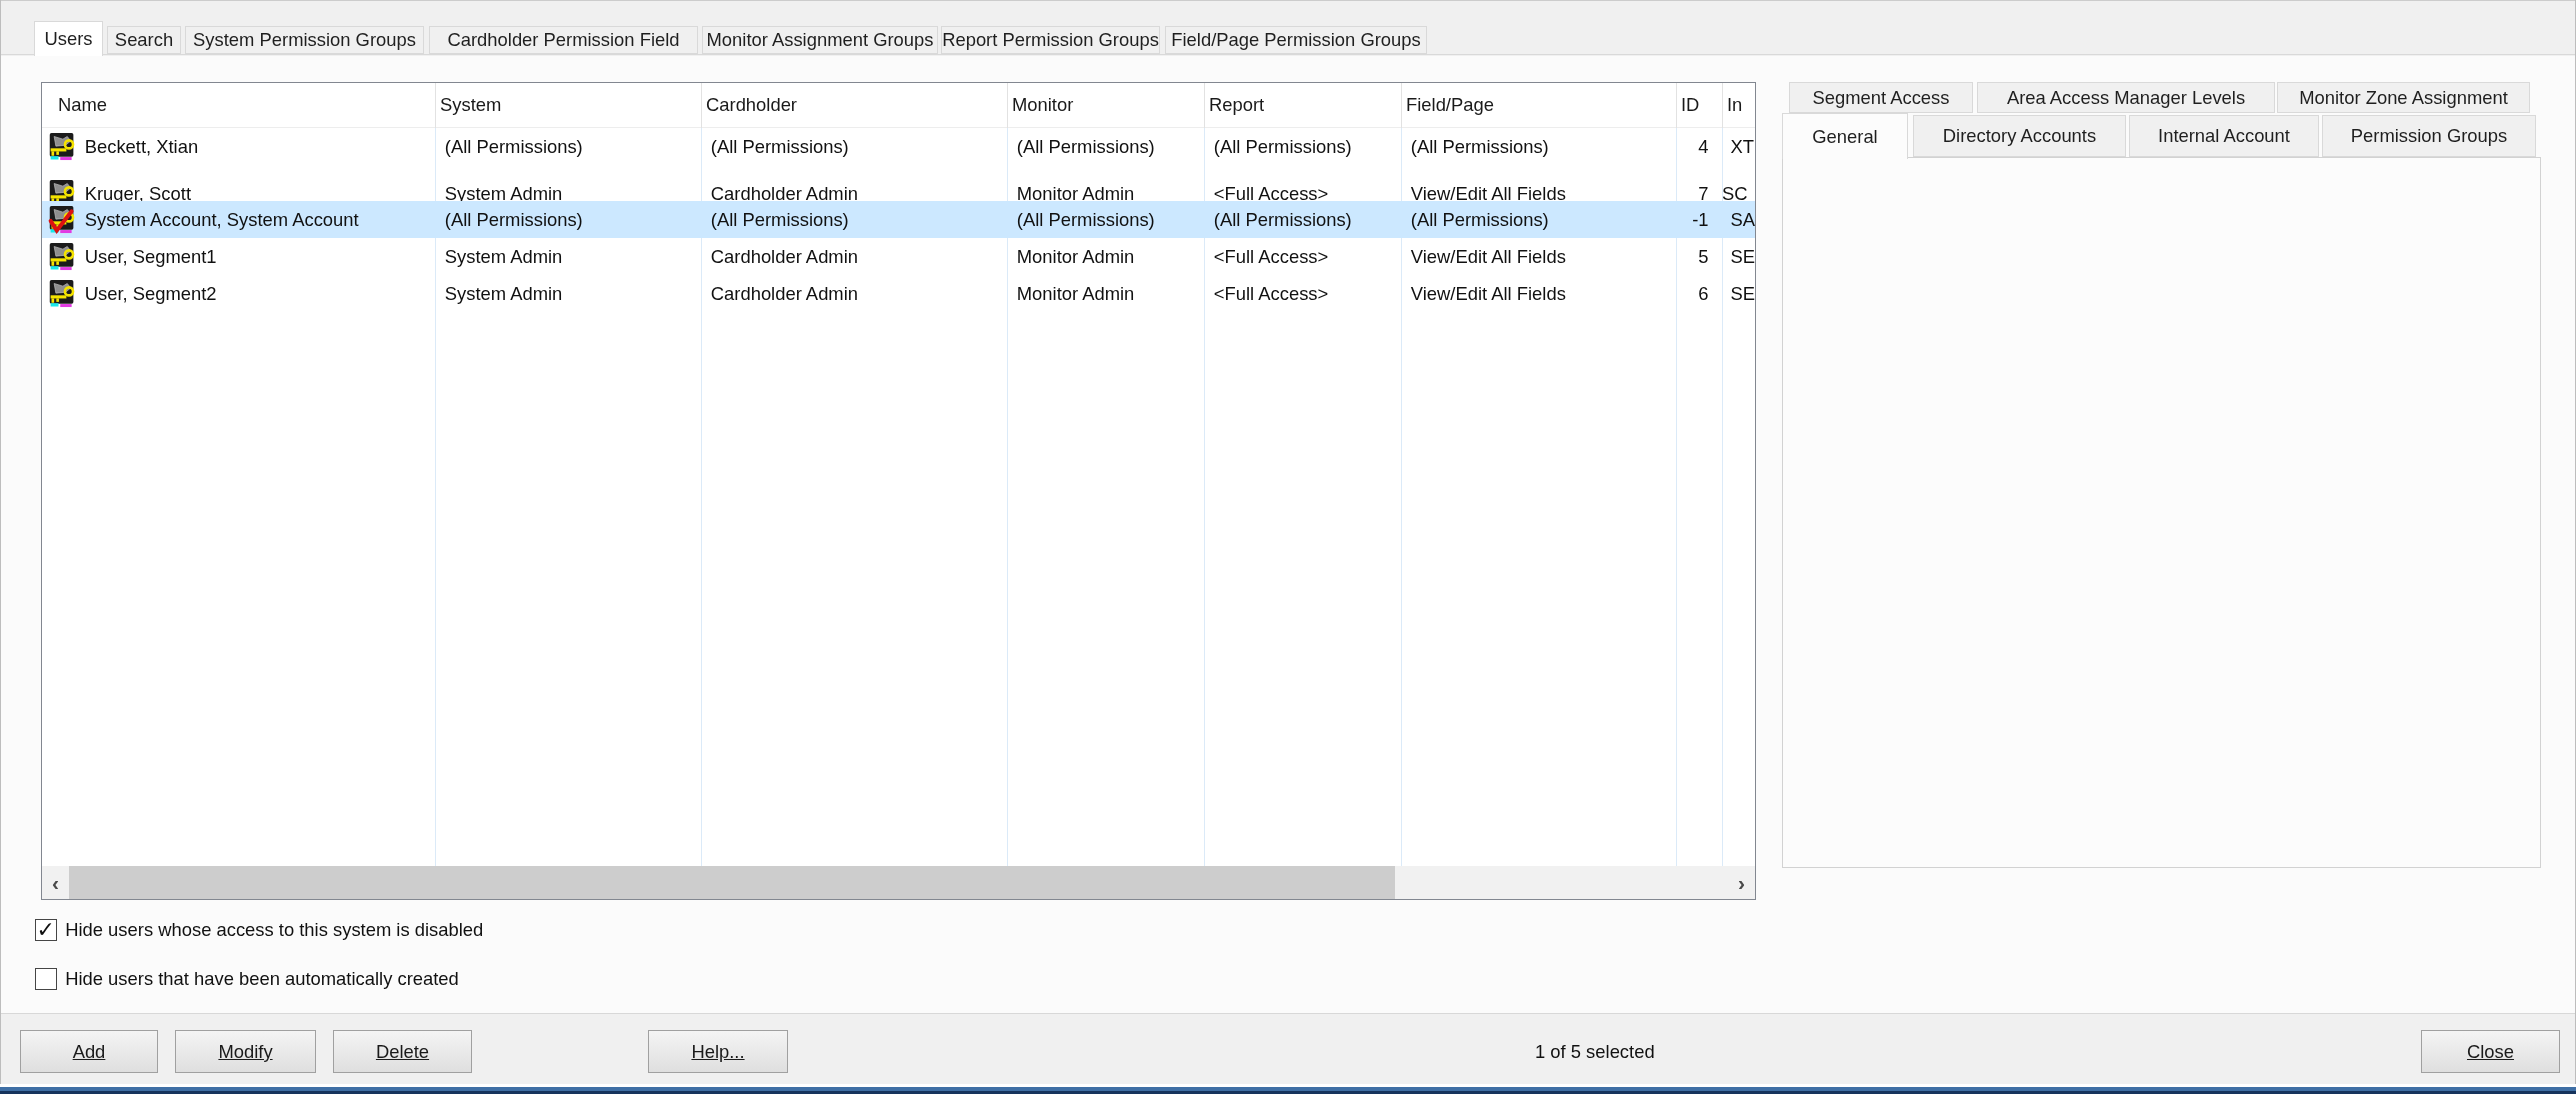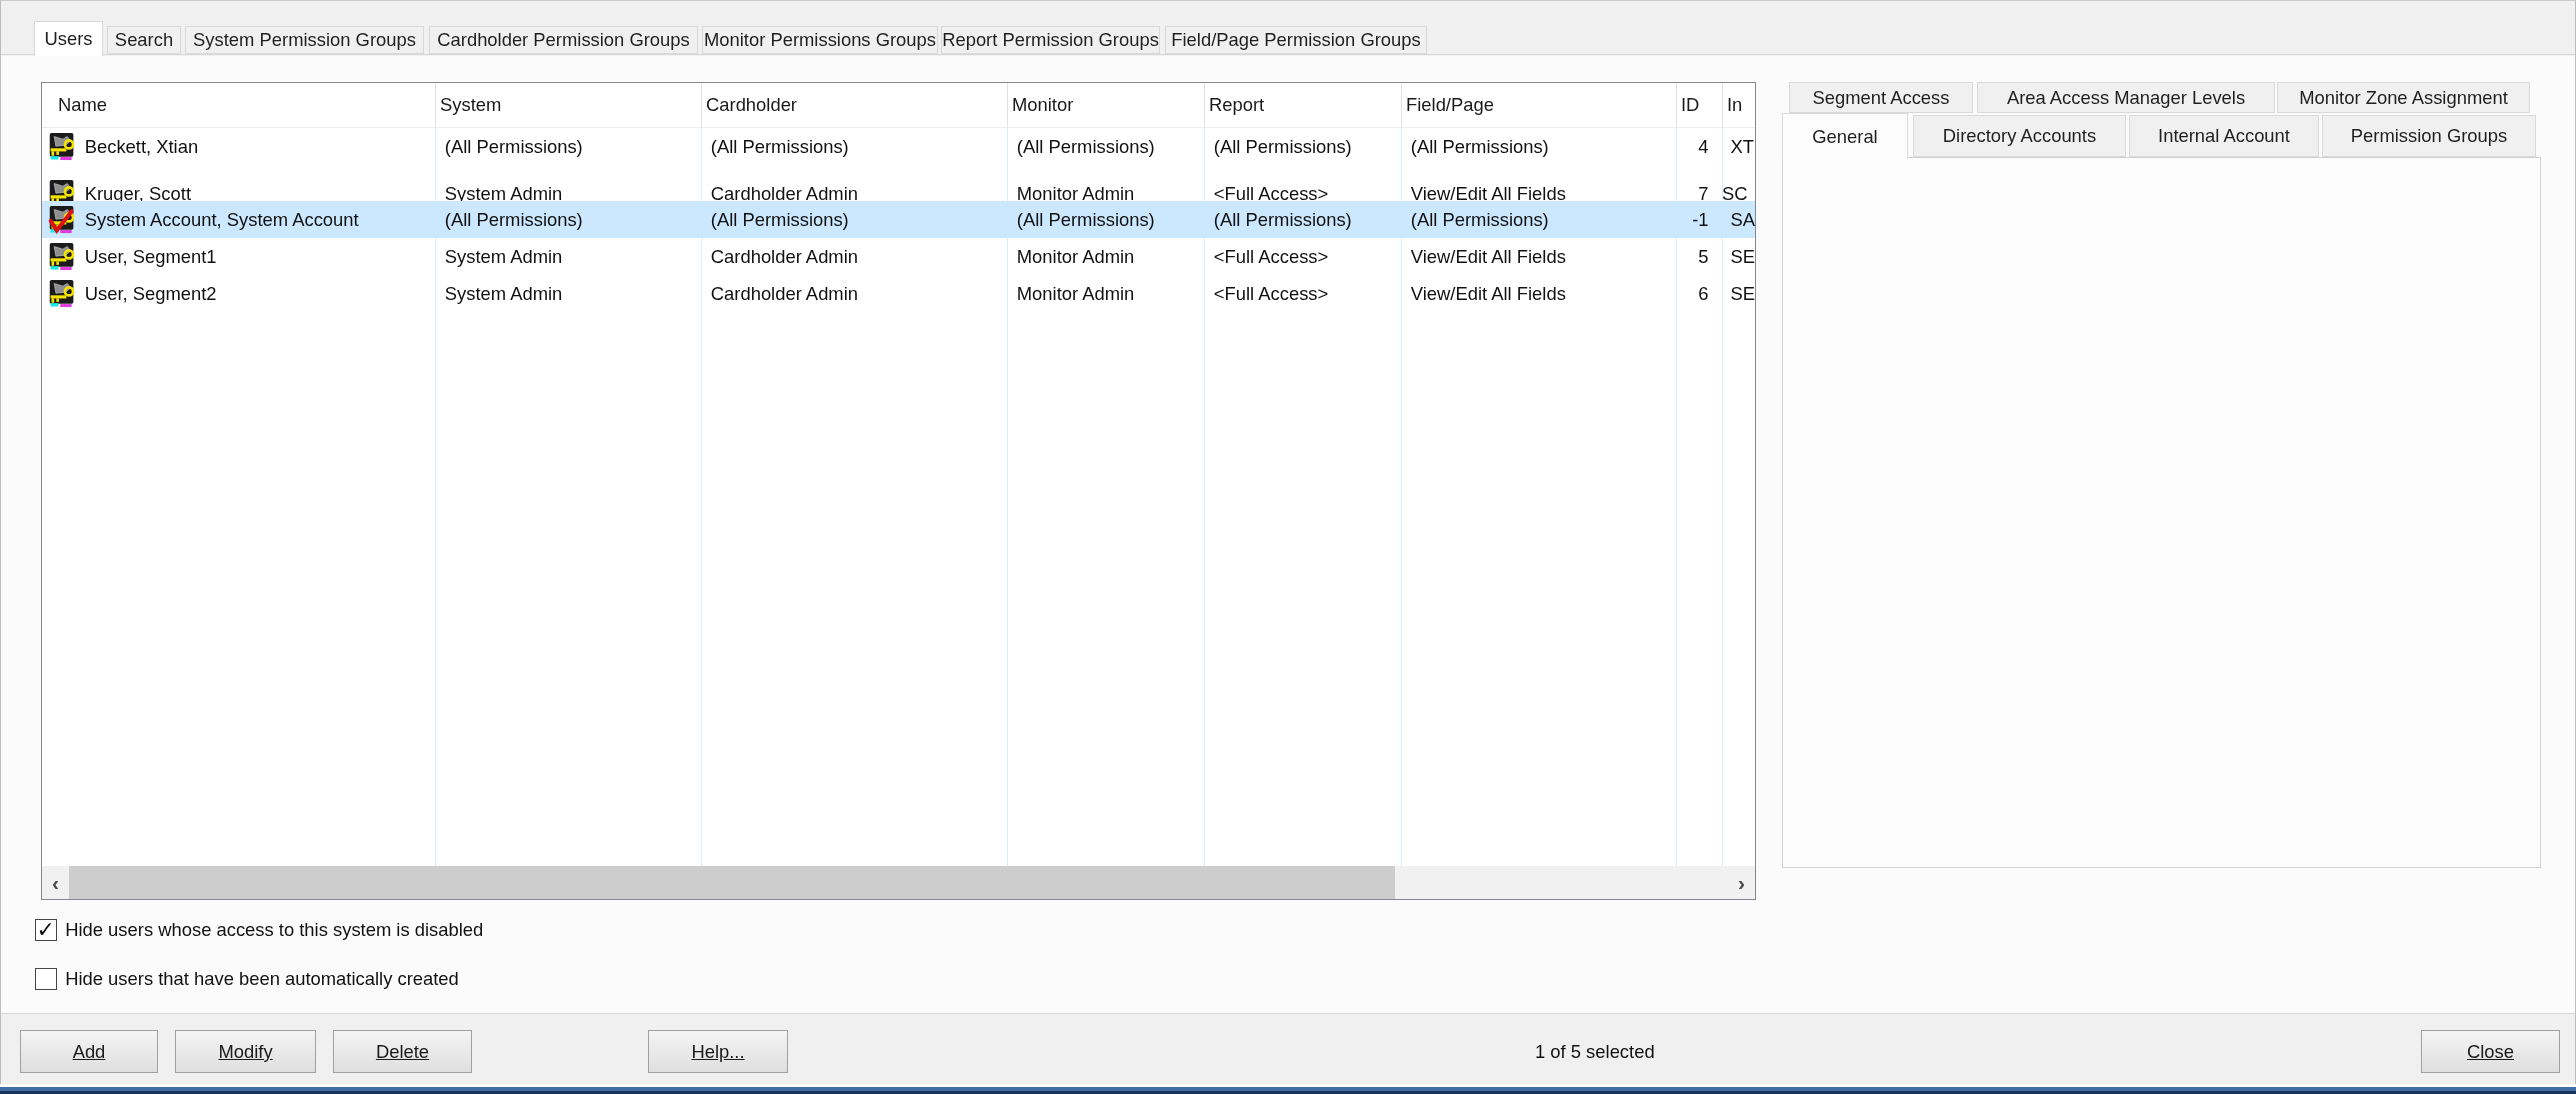--- a/index.html
+++ b/index.html
@@ -99,22 +99,22 @@
 <div class="abs frame-left"></div>
 <div class="abs frame-right"></div>
 <div class="abs bottom-white"></div>
 <div class="abs bottom-blue1"></div>
 <div class="abs bottom-blue2"></div>
 <div class="abs bottom-black"></div>
 
 <div class="abs ttab active" style="left:34px;width:69px;">Users</div>
 <div class="abs ttab" style="left:107px;width:74px;">Search</div>
 <div class="abs ttab" style="left:185px;width:239px;">System Permission Groups</div>
-<div class="abs ttab" style="left:429px;width:269px;">Cardholder Permission Groups</div>
-<div class="abs ttab" style="left:702px;width:236px;">Monitor Permissions Groups</div>
+<div class="abs ttab" style="left:429px;width:269px;">Cardholder Permission Field</div>
+<div class="abs ttab" style="left:702px;width:236px;">Monitor Assignment Groups</div>
 <div class="abs ttab" style="left:941px;width:219px;">Report Permission Groups</div>
 <div class="abs ttab" style="left:1165px;width:262px;">Field/Page Permission Groups</div>
 
 <div class="abs listview">
   <div class="lv-head">
     <div class="hcell c0" style="padding-left:16px;">Name</div>
     <div class="hcell c1">System</div>
     <div class="hcell c2">Cardholder</div>
     <div class="hcell c3">Monitor</div>
     <div class="hcell c4">Report</div>

